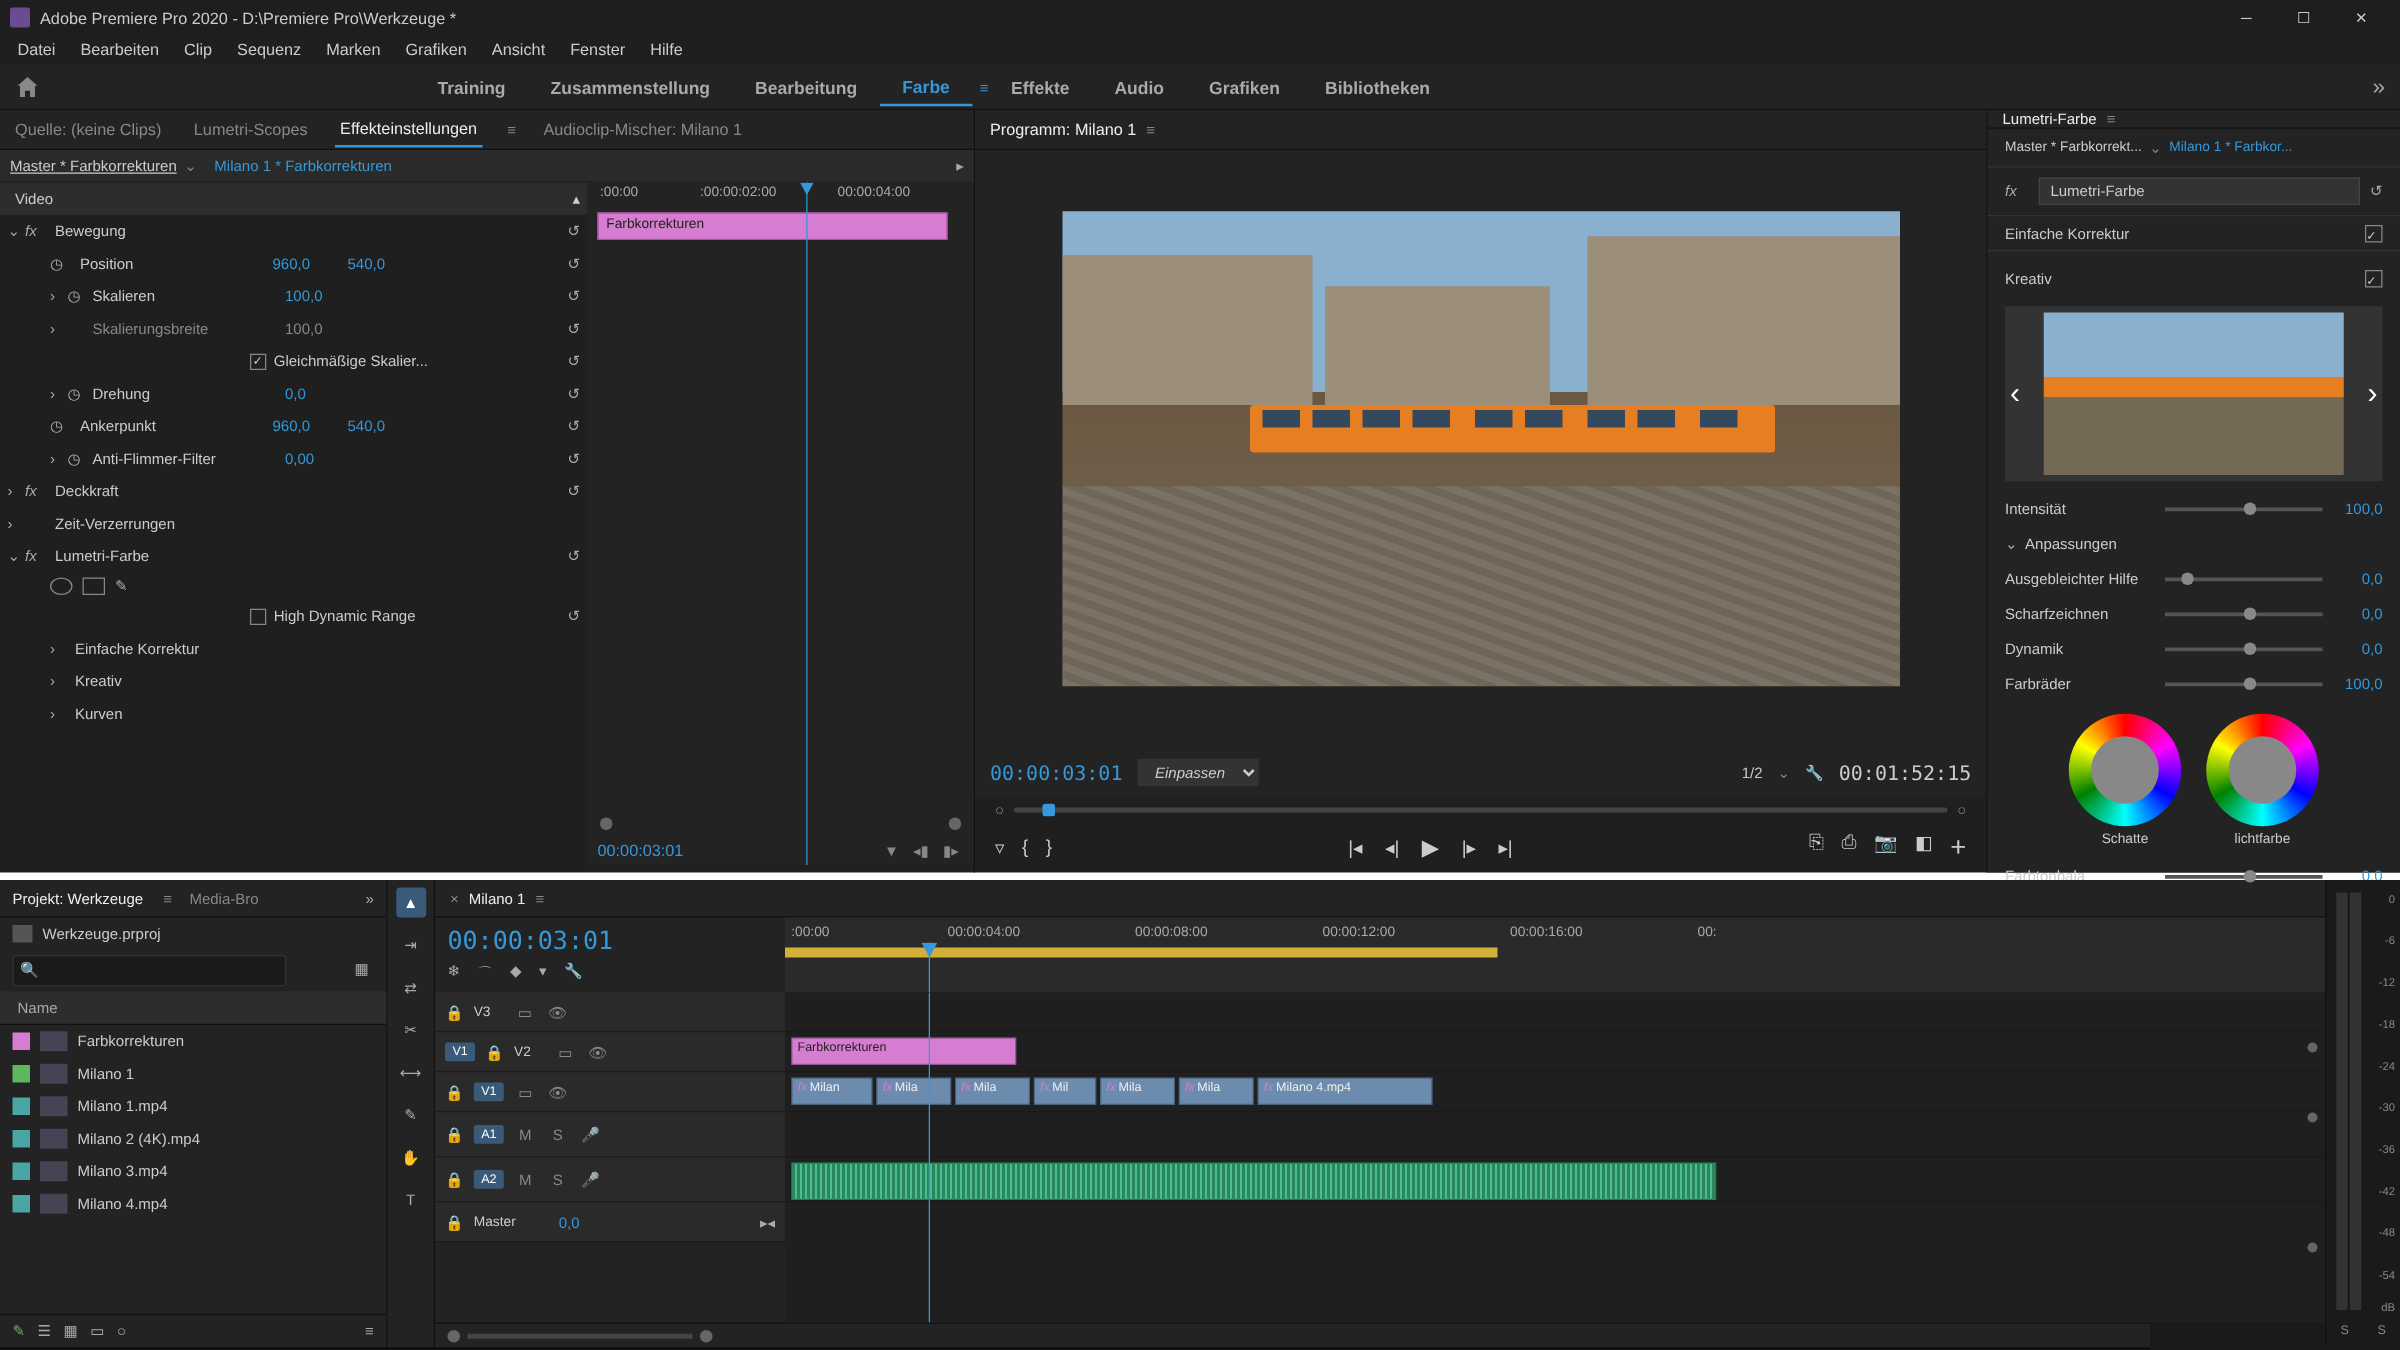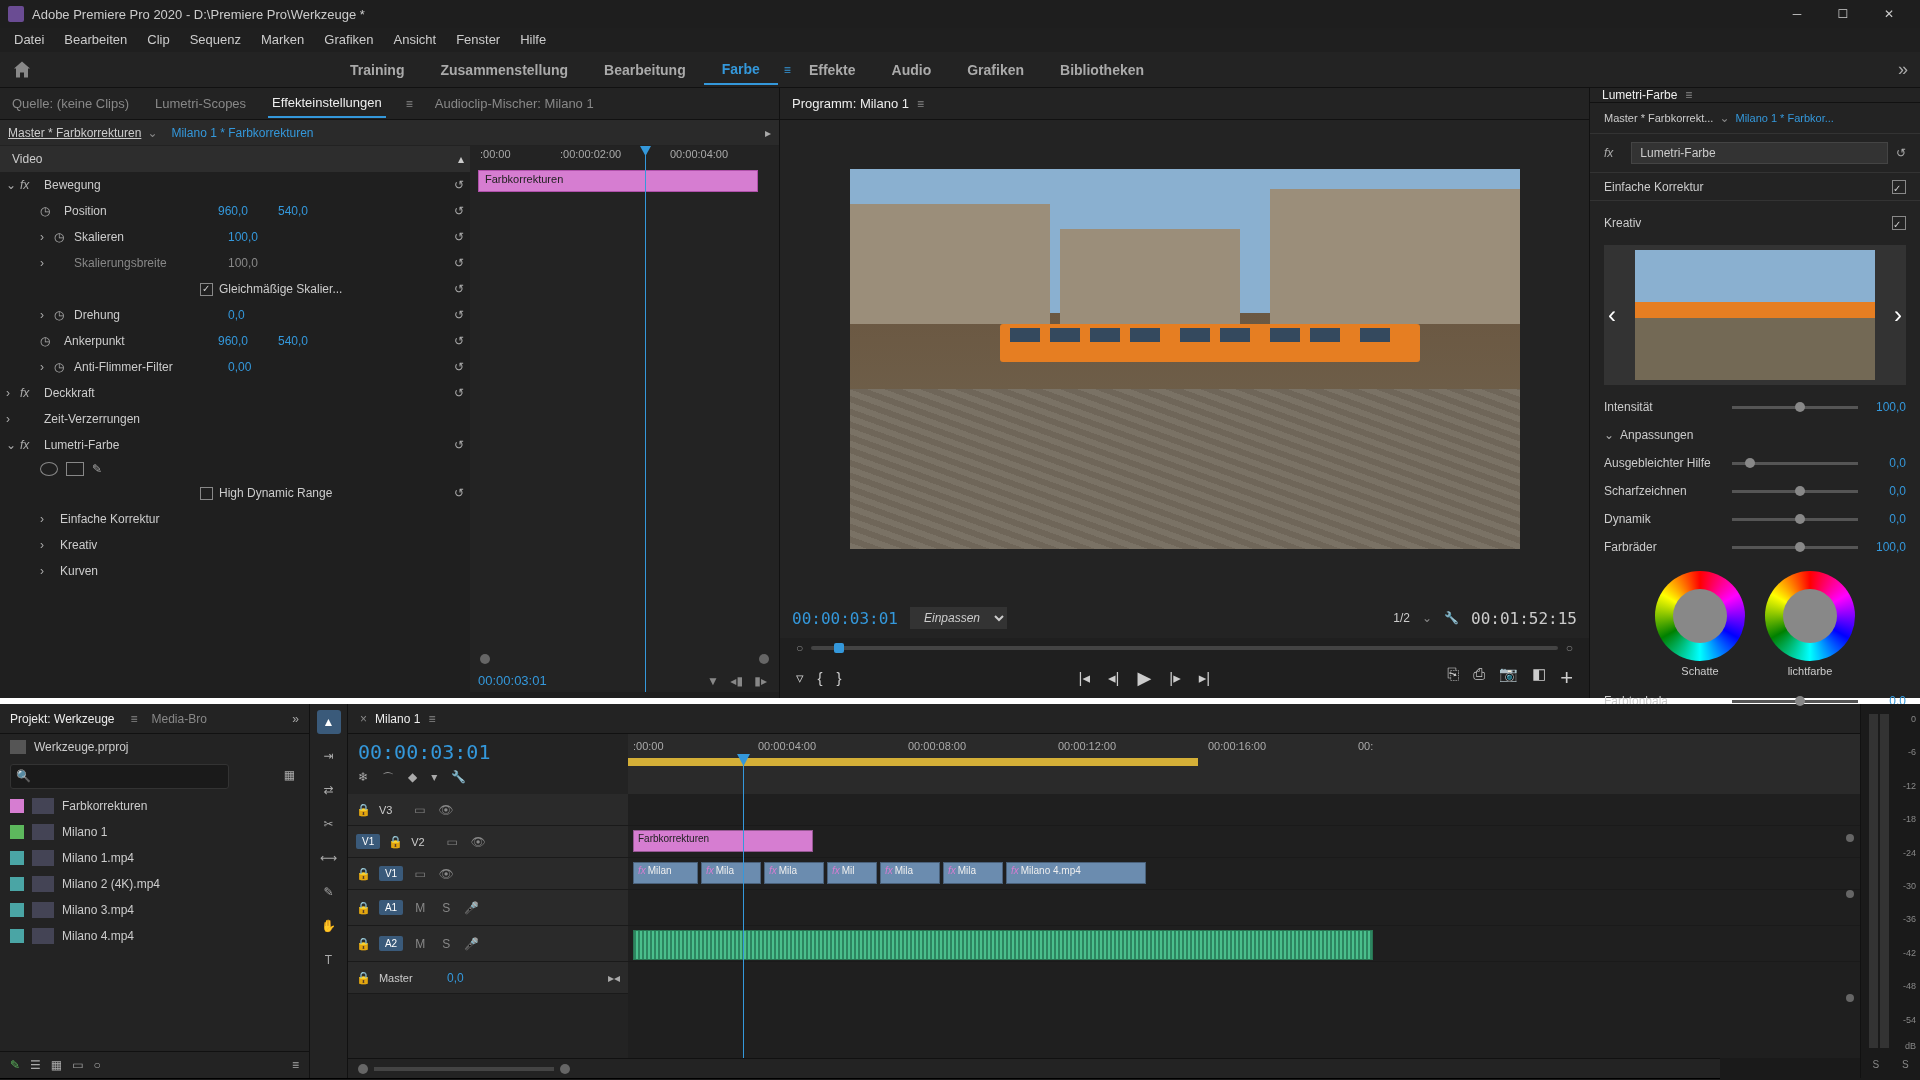--- a/index.html
+++ b/index.html
@@ -546,20 +546,21 @@
       <span class="bin-icon"></span>
       <span>Werkzeuge.prproj</span>
     </div>
     <div class="search-row">
       <span style="position:relative;flex:1">
         <span style="position:absolute;left:6px;top:5px;color:#666">🔍</span>
         <input class="search-in" style="">
       </span>
       <span style="color:#aaa;padding:4px">▦</span>
     </div>
+    <div class="list-hdr">Name</div>
     <div class="asset-row">
         <span class="swatch pink"></span>
         <span class="asset-icon"></span>
         <span>Farbkorrekturen</span>
       </div>
     <div class="asset-row">
         <span class="swatch green"></span>
         <span class="asset-icon"></span>
         <span>Milano 1</span>
       </div>

